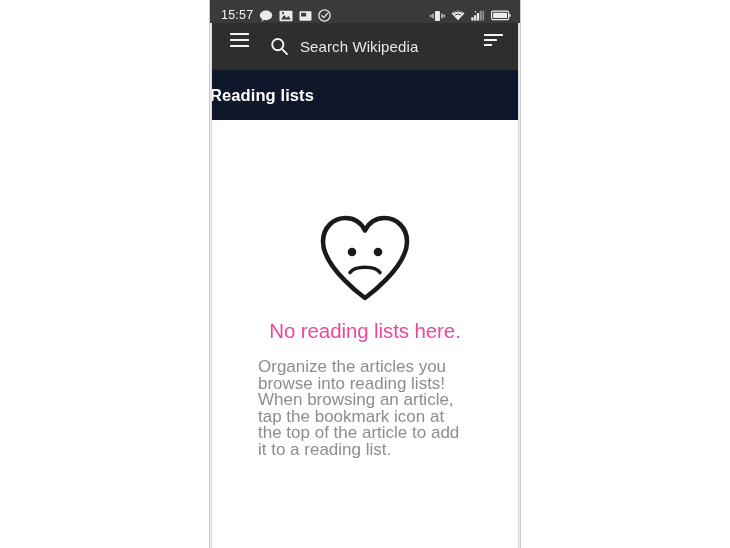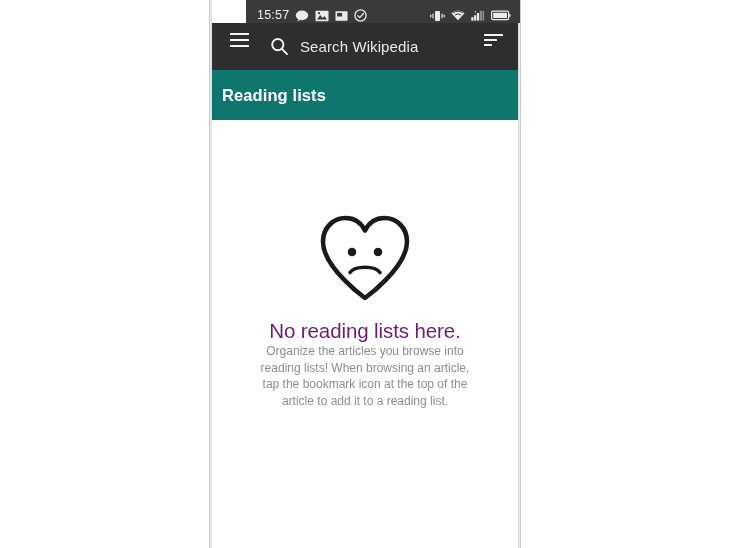--- a/index.html
+++ b/index.html
@@ -41,21 +41,20 @@
 
   
   .statusbar {
     position: relative;
     height: 23px;
     background: #3a3a3a;
     display: flex;
     align-items: center;
     padding: 8px 9px 0 11px;
     box-sizing: border-box;
-    margin-left: 36px;
   }
   .status-left {
     display: flex;
     align-items: center;
     gap: 6px;
     flex: 1;
   }
   .status-right {
     display: flex;
     align-items: center;
@@ -126,24 +125,24 @@
     background: #f4f4f4;
     border-radius: 0.5px;
   }
   .sortlines i:nth-child(1) { width: 19px; }
   .sortlines i:nth-child(2) { width: 13px; }
   .sortlines i:nth-child(3) { width: 8px; }
 
   
   .section-header {
     height: 50px;
-    background: #0f766e;
-    display: flex;
-    align-items: center;
-    padding-left: 12px;
+    background: #0f172a;
+    display: flex;
+    align-items: center;
+    padding-left: 0;
     box-sizing: border-box;
   }
   .section-title {
     color: #ffffff;
     font-size: 16.5px;
     font-weight: bold;
     letter-spacing: 0.1px;
   }
 
   
@@ -155,30 +154,30 @@
     display: flex;
     flex-direction: column;
     align-items: center;
   }
   .empty-icon {
     width: 96px;
     height: 88px;
     margin-bottom: 17px;
   }
   .empty-title {
-    color: #701a75;
+    color: #ec4899;
     font-size: 20.5px;
     letter-spacing: -0.1px;
+    margin-bottom: 16px;
     text-align: center;
   }
   .empty-desc {
     color: #8d8d8d;
-    font-size: 12px;
+    font-size: 17px;
     line-height: 16.5px;
-    text-align: center;
     width: 214px;
   }
 </style>
 </head>
 <body>
 
 <div class="phone">
   <div class="frame-edge-left"></div>
   <div class="frame-edge-right"></div>
 

